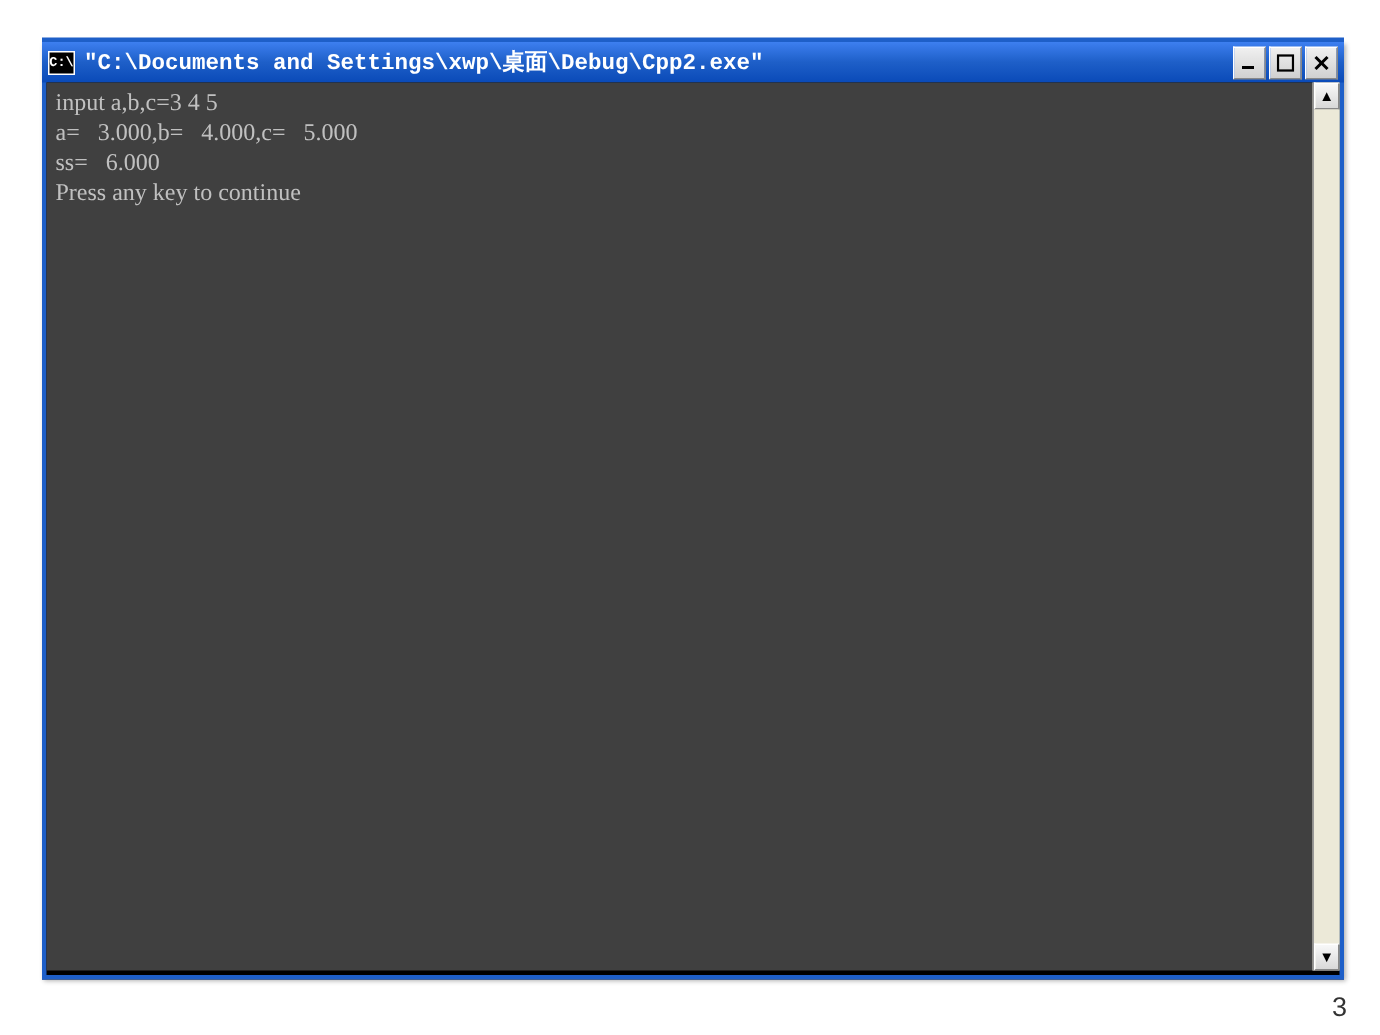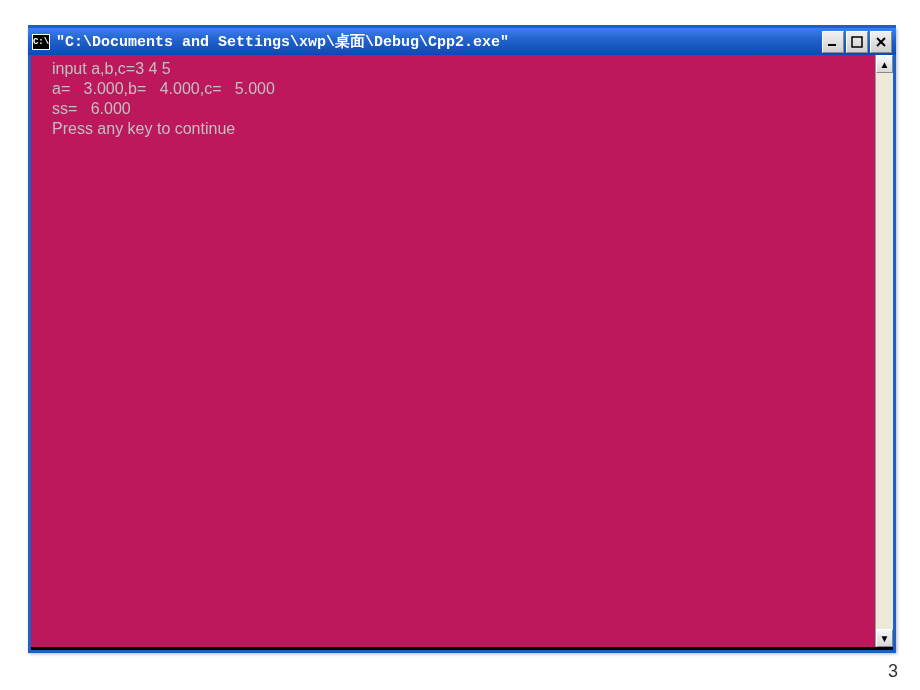--- a/index.html
+++ b/index.html
@@ -80,23 +80,23 @@
     .win-btn svg {
       width: 12px;
       height: 12px;
     }
     .console-area {
       display: flex;
       height: calc(100% - 30px);
     }
     .console {
       flex: 1;
-      background: #be185d;
-      padding: 4px 21px;
-      font-family: Liberation Sans, sans-serif;
+      background: #404040;
+      padding: 4px 6px;
+      font-family: Liberation Serif, serif;
       font-size: 16px;
       line-height: 20px;
       color: #c0c0c0;
       white-space: pre;
       overflow: hidden;
     }
     .scrollbar {
       width: 18px;
       background: #ece9d8;
       display: flex;

